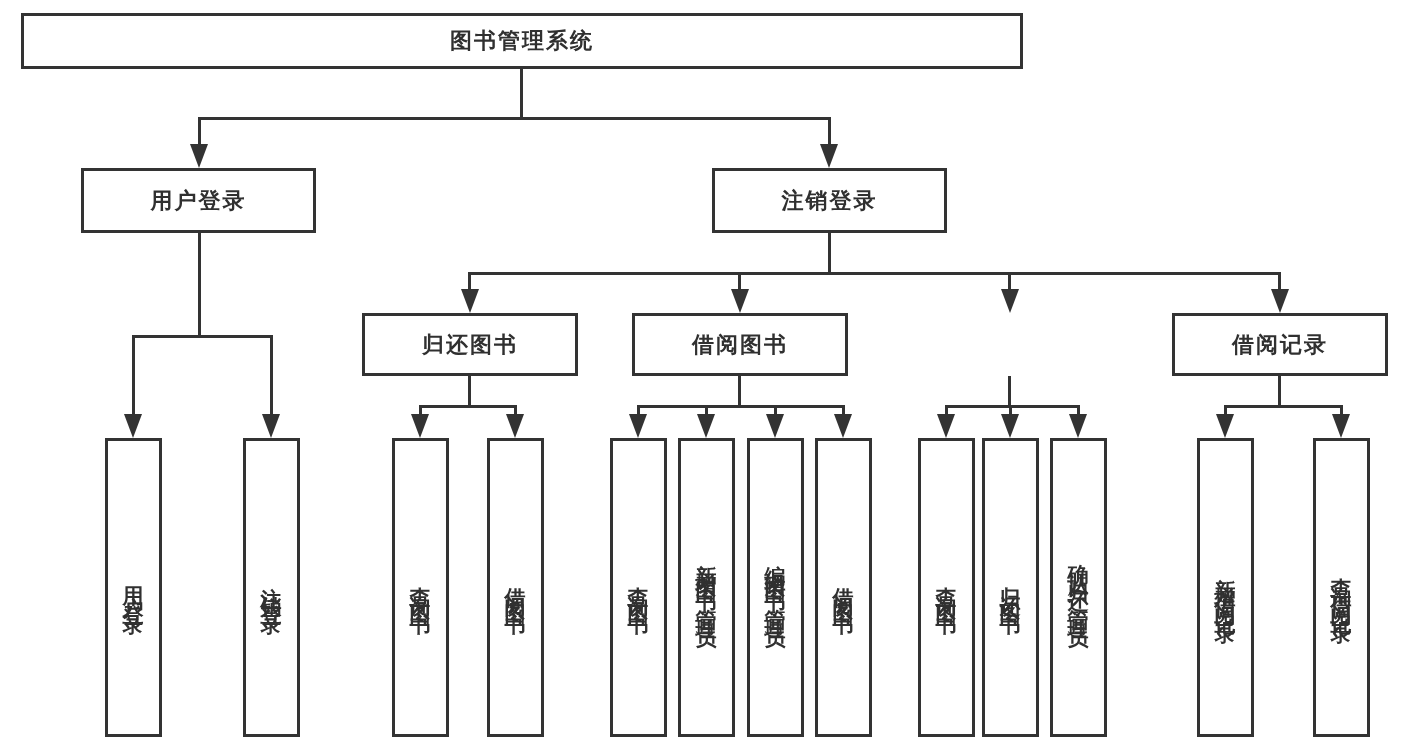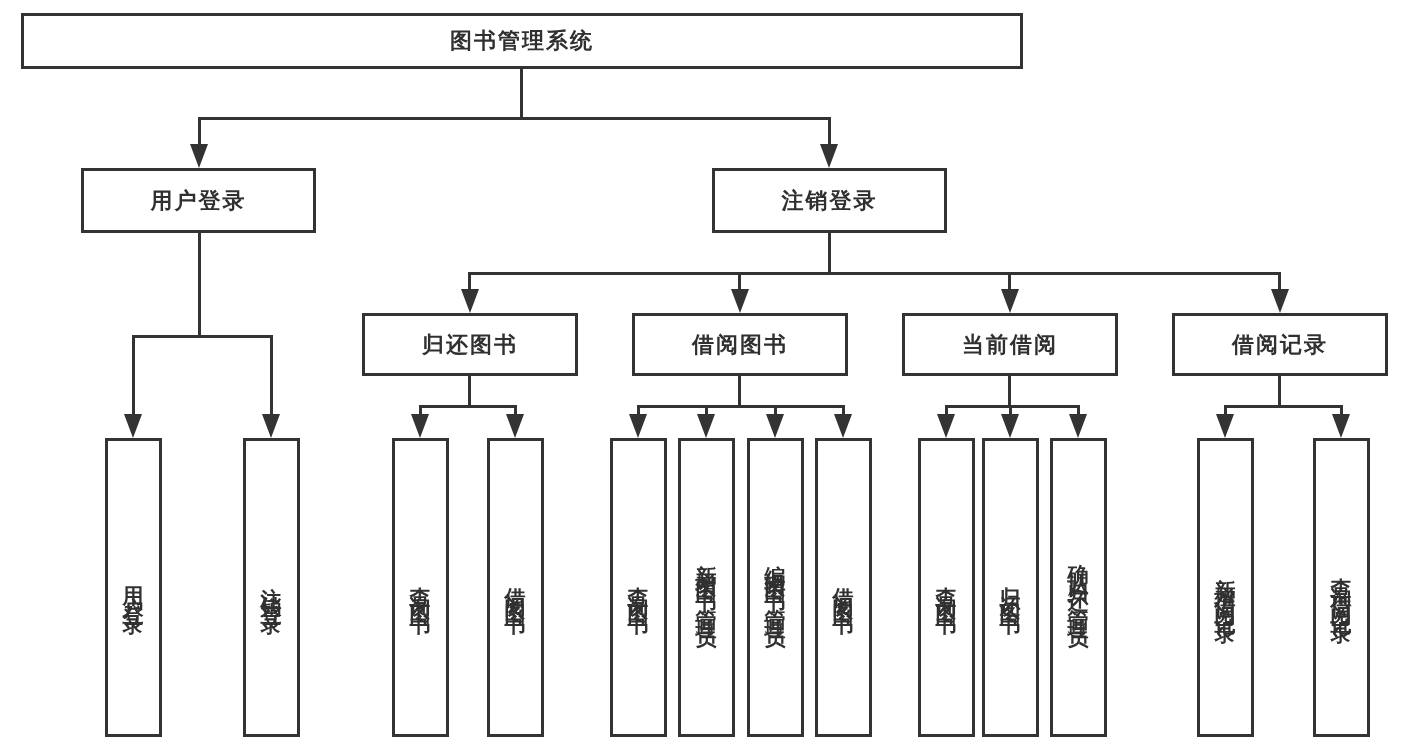--- a/index.html
+++ b/index.html
@@ -131,23 +131,20 @@
   <div class="node" style="left:712px;top:168px;width:235px;height:65px">
     <span>注销登录</span>
   </div>
 
   <div class="node" style="left:362px;top:313px;width:216px;height:63px">
     <span>归还图书</span>
   </div>
   <div class="node" style="left:632px;top:313px;width:216px;height:63px">
     <span>借阅图书</span>
   </div>
-  <div class="node" style="left:902px;top:313px;width:216px;height:63px">
-    <span>当前借阅</span>
-  </div>
   <div class="node" style="left:1172px;top:313px;width:216px;height:63px">
     <span>借阅记录</span>
   </div>
 
   <div class="node leaf" style="left:105px;top:438px;width:57px;height:299px">
     <span>用户登录</span>
   </div>
   <div class="node leaf" style="left:243px;top:438px;width:57px;height:299px">
     <span>注销登录</span>
   </div>

